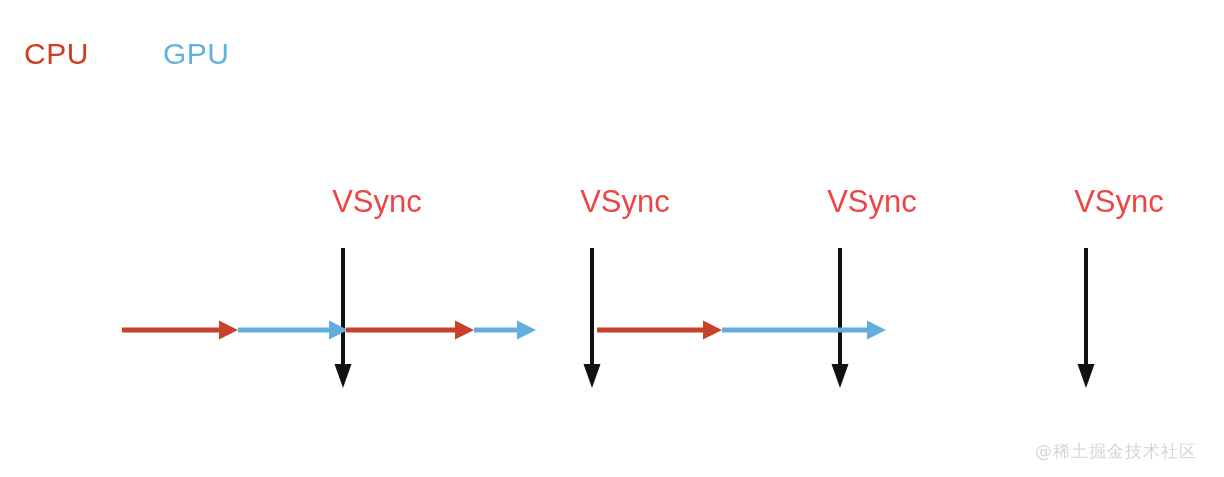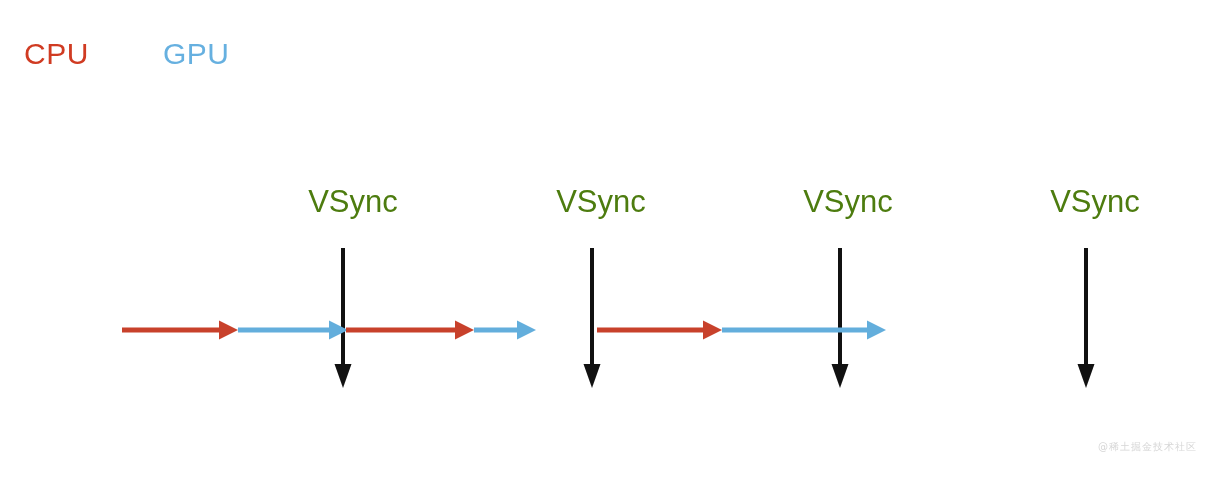--- a/index.html
+++ b/index.html
@@ -33,38 +33,39 @@
   }
   #legend-gpu {
     left: 163px;
     top: 39px;
     color: #66B0E0;
   }
   .vsync-label {
     position: absolute;
     font-size: 31px;
     font-weight: 400;
-    color: #4d7c0f;
+    color: #ef4444;
     line-height: 1;
     white-space: nowrap;
     transform: translateX(-50%);
+    margin-left: 24px;
   }
   .vsync-line {
     position: absolute;
     top: 246px;
   }
   .seg-svg {
     position: absolute;
     top: 316px;
   }
   #watermark {
     position: absolute;
     right: 27px;
     top: 440px;
-    font-size: 10px;
+    font-size: 17px;
     color: #D6D6D6;
     letter-spacing: 1px;
     white-space: nowrap;
     font-family: "DejaVu Sans", sans-serif;
   }
 </style>
 </head>
 <body>
 
 <div id="canvas">

